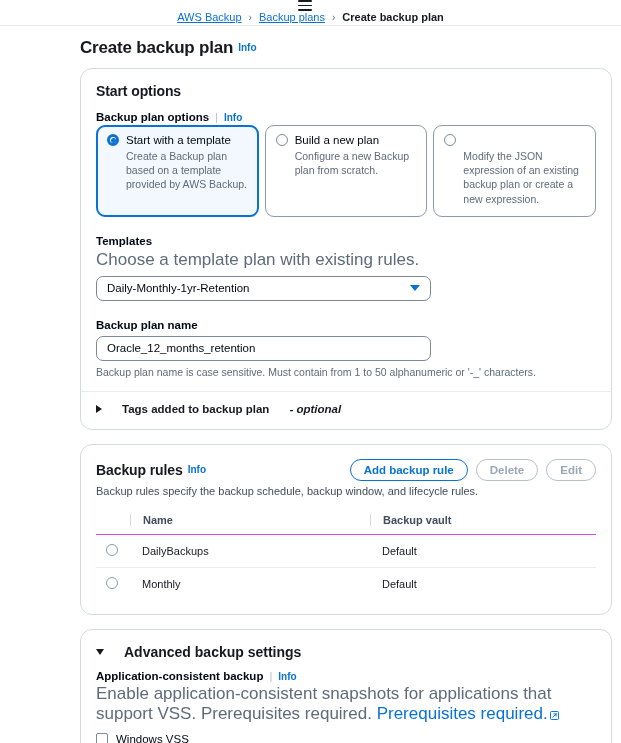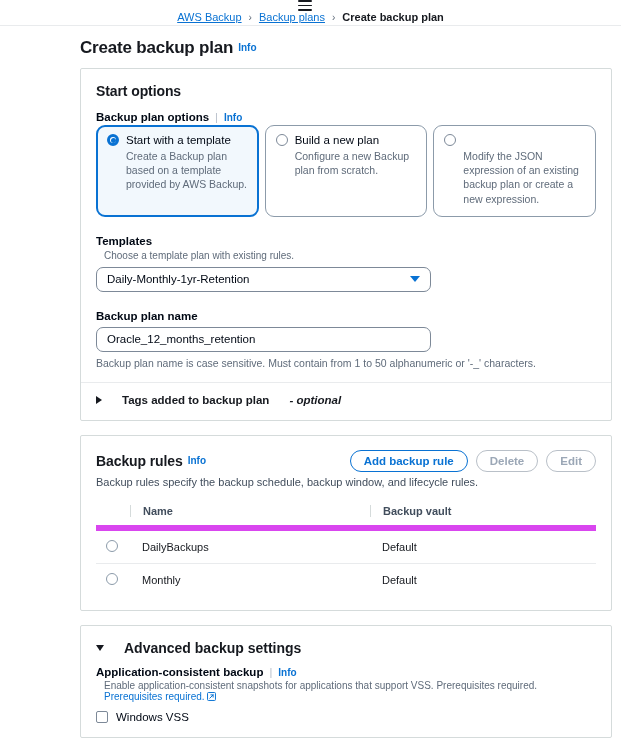--- a/index.html
+++ b/index.html
@@ -48,21 +48,21 @@
   .info-link {
     color: #0972d3; font-size: 10px; cursor: pointer; margin-left: 5px;
     font-weight: bold; vertical-align: 2px;
   }
 
   .content { padding: 0 9px 0 80px; }
 
   
   .card {
     border: 1px solid #d5dbdb;
-    border-radius: 2px;
+    border-radius: 12px;
     background: #ffffff;
     padding: 14px 15px 14px 15px;
     margin-bottom: 14px;
   }
   .card-title {
     font-size: 14px;
     font-weight: bold;
     margin: 0 0 12px 0;
     letter-spacing: -0.1px;
   }
@@ -76,21 +76,21 @@
   }
 
   
   .field-label {
     font-size: 11.5px; font-weight: bold; color: #000814; display: inline-block;
   }
   .label-row { display: flex; align-items: baseline; margin-bottom: 2px; }
   .label-div {
     color: #b6bec9; margin: 0 6px; font-size: 11px;
   }
-  .field-desc { font-size: 10px; color: #5f6b7a; margin: 1px 0 6px 8px; }
+  .field-desc { font-size: 17px; color: #5f6b7a; margin: 1px 0 6px 0; }
   .field-help { font-size: 10.5px; color: #5f6b7a; margin-top: 5px; }
 
   
   .tiles { display: flex; gap: 6px; }
   .tile {
     flex: 1 1 0;
     border: 1px solid #8c9baa;
     border-radius: 9px;
     padding: 8px 10px 10px 10px;
     background: #ffffff;
@@ -183,21 +183,21 @@
   .btn-row { display: flex; gap: 8px; align-items: center; }
 
   
   .tbl { width: 100%; border-collapse: collapse; margin-top: 8px; }
   .tbl th {
     text-align: left;
     font-size: 11px;
     font-weight: bold;
     color: #414d5c;
     padding: 5px 0 8px 0;
-    border-bottom: 6px solid #d946ef;
+    border-bottom: 1px solid #d946ef;
   }
   .tbl td {
     font-size: 11px;
     color: #16191f;
     padding: 9px 0;
     border-bottom: 1px solid #e9ebed;
   }
   .tbl tr:last-child td { border-bottom: none; }
   .col-radio { width: 34px; padding-left: 10px !important; }
   .col-name { width: 240px; }

